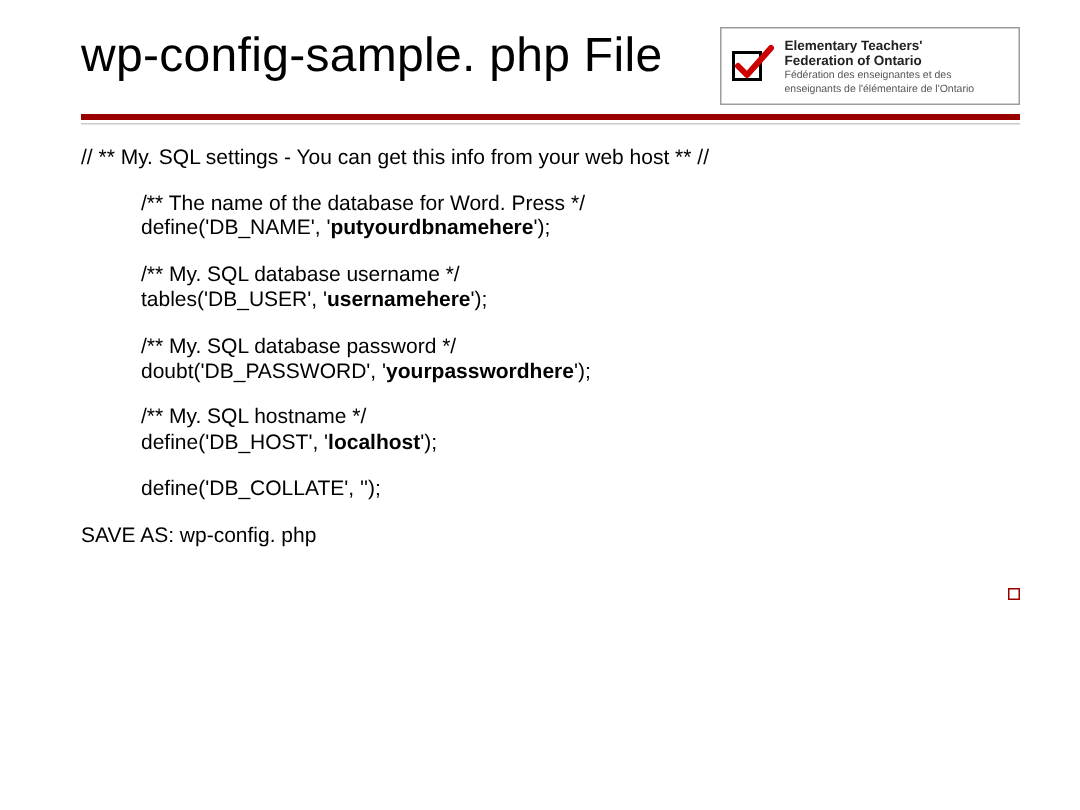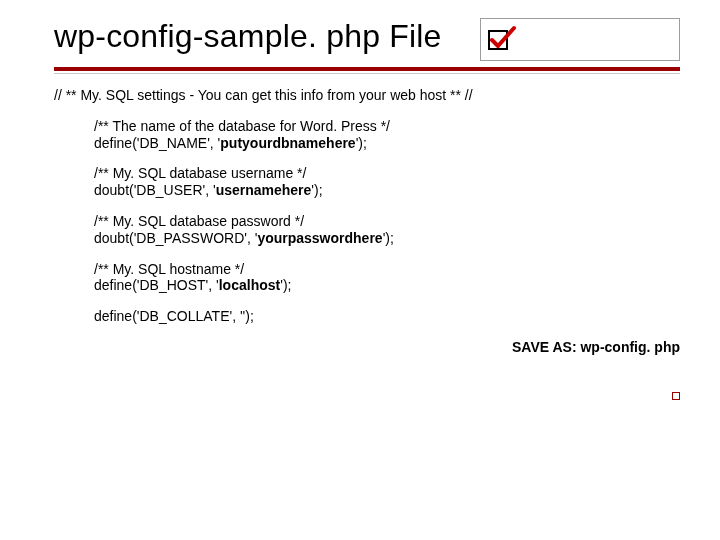--- a/index.html
+++ b/index.html
@@ -72,22 +72,21 @@
     margin-top: 11px;
   }
   .blk {
     margin-bottom: 14px;
   }
   .blk .cmnt { }
   .blk .def { }
   .blk b { font-weight: 700; }
   .save {
     margin-top: 14px;
-    font-weight: 700;
-    text-align: right;
+    font-weight: 400;
   }
   .bullet {
     position: absolute;
     width: 8px;
     height: 8px;
     border: 1px solid #9a0000;
     background: #fff;
     bottom: 16px;
     right: 40px;
   }
@@ -100,36 +99,42 @@
   <div class="header-row">
     <h1 class="title">wp-config-sample. php File</h1>
 
     <div class="logo-box">
       <div class="logo-mark">
         <svg viewBox="0 0 30 30" width="30" height="30">
           <rect x="2" y="6" width="18" height="18" fill="none" stroke="#000" stroke-width="2"></rect>
           <path d="M5 15 L11 21 L27 3" fill="none" stroke="#c00" stroke-width="4" stroke-linecap="round" stroke-linejoin="round"></path>
         </svg>
       </div>
+      <div class="logo-text">
+        <div class="en">Elementary Teachers'</div>
+        <div class="en2">Federation of Ontario</div>
+        <div class="fr">Fédération des enseignantes et des</div>
+        <div class="fr">enseignants de l'élémentaire de l'Ontario</div>
+      </div>
     </div>
   </div>
 
   <div class="rule"></div>
 
   <div class="body">
     <div class="lead">// ** My. SQL settings - You can get this info from your web host ** //</div>
 
     <div class="blocks">
       <div class="blk">
         <div class="cmnt">/** The name of the database for Word. Press */</div>
         <div class="def"><span>define('DB_NAME', '</span><b>putyourdbnamehere</b><span>');</span></div>
       </div>
       <div class="blk">
         <div class="cmnt">/** My. SQL database username */</div>
-        <div class="def"><span>doubt('DB_USER', '</span><b>usernamehere</b><span>');</span></div>
+        <div class="def"><span>tables('DB_USER', '</span><b>usernamehere</b><span>');</span></div>
       </div>
       <div class="blk">
         <div class="cmnt">/** My. SQL database password */</div>
         <div class="def"><span>doubt('DB_PASSWORD', '</span><b>yourpasswordhere</b><span>');</span></div>
       </div>
       <div class="blk">
         <div class="cmnt">/** My. SQL hostname */</div>
         <div class="def"><span>define('DB_HOST', '</span><b>localhost</b><span>');</span></div>
       </div>
       <div class="blk">

